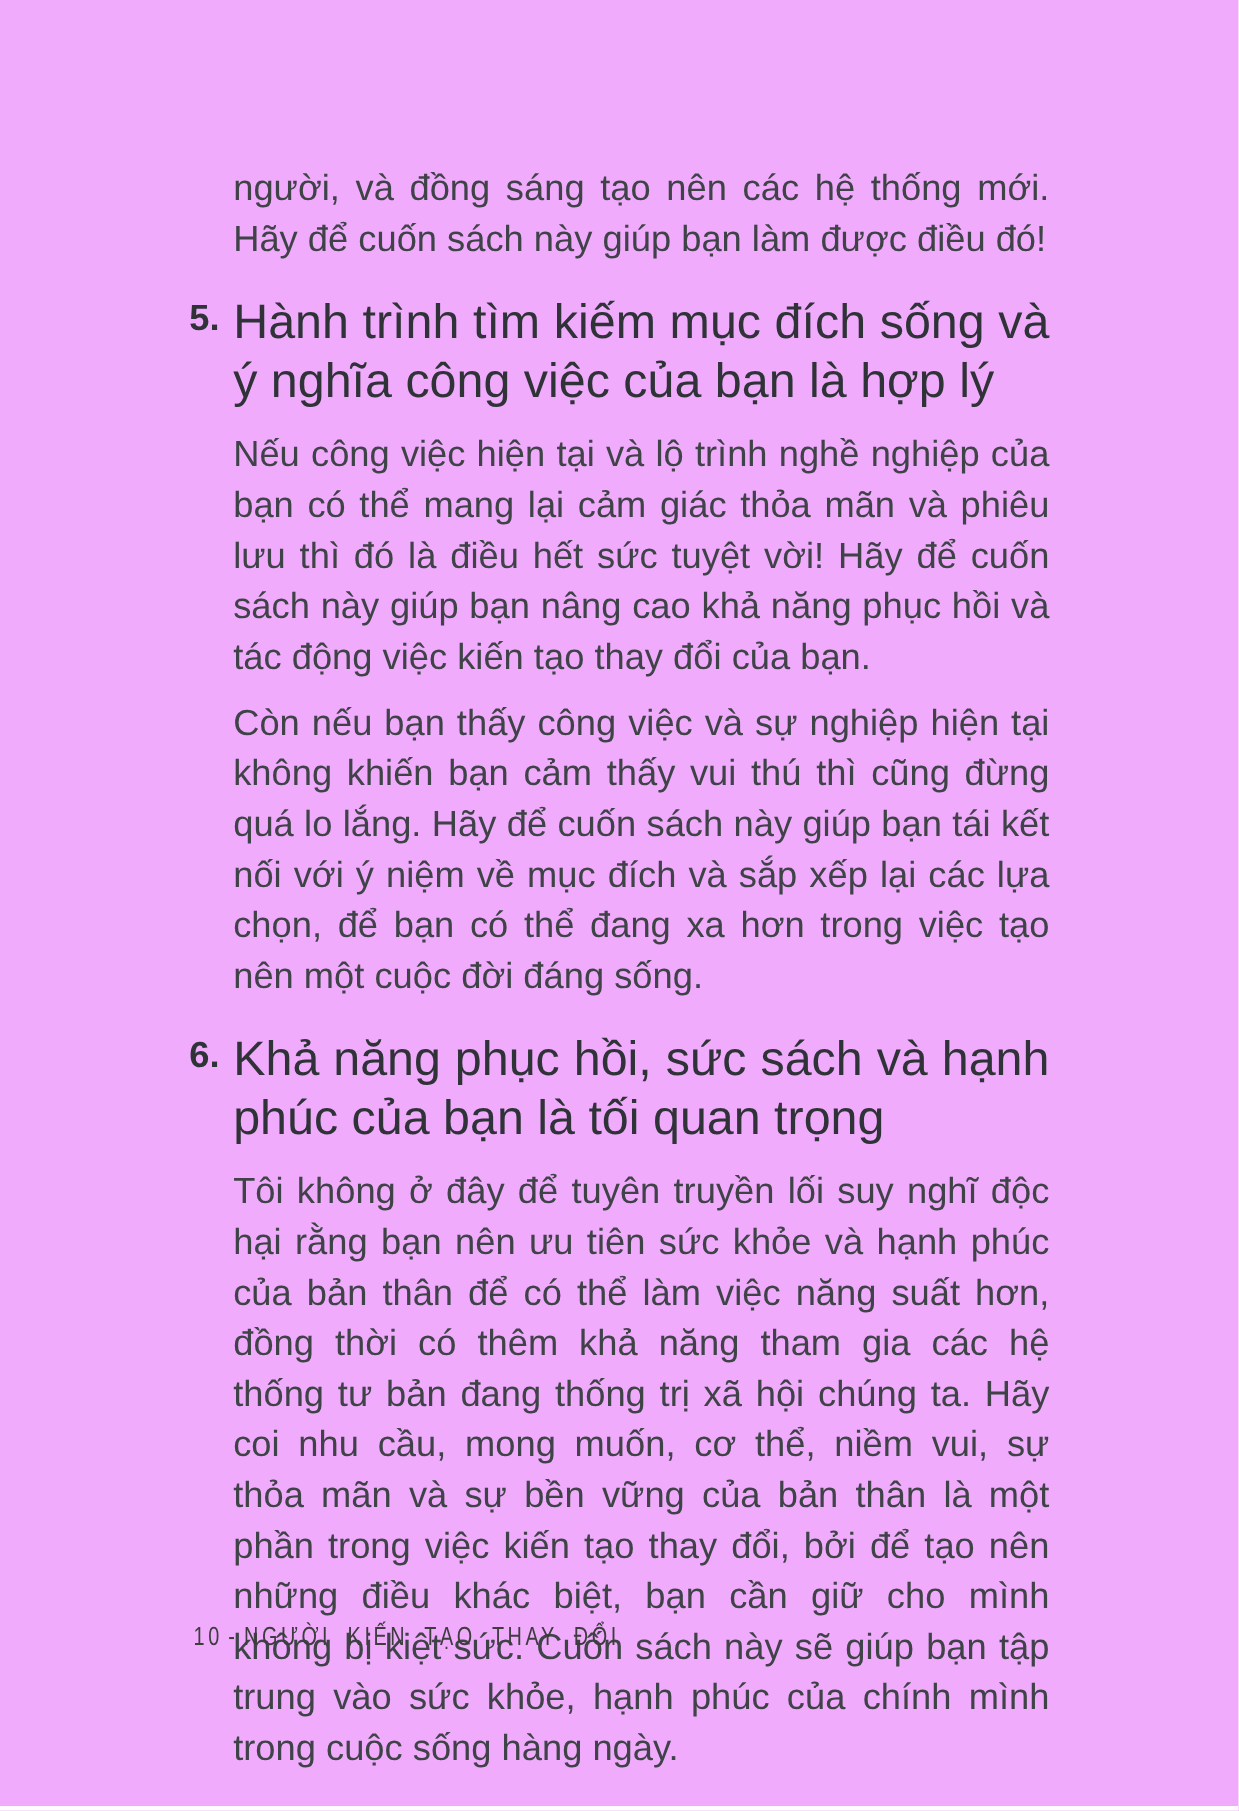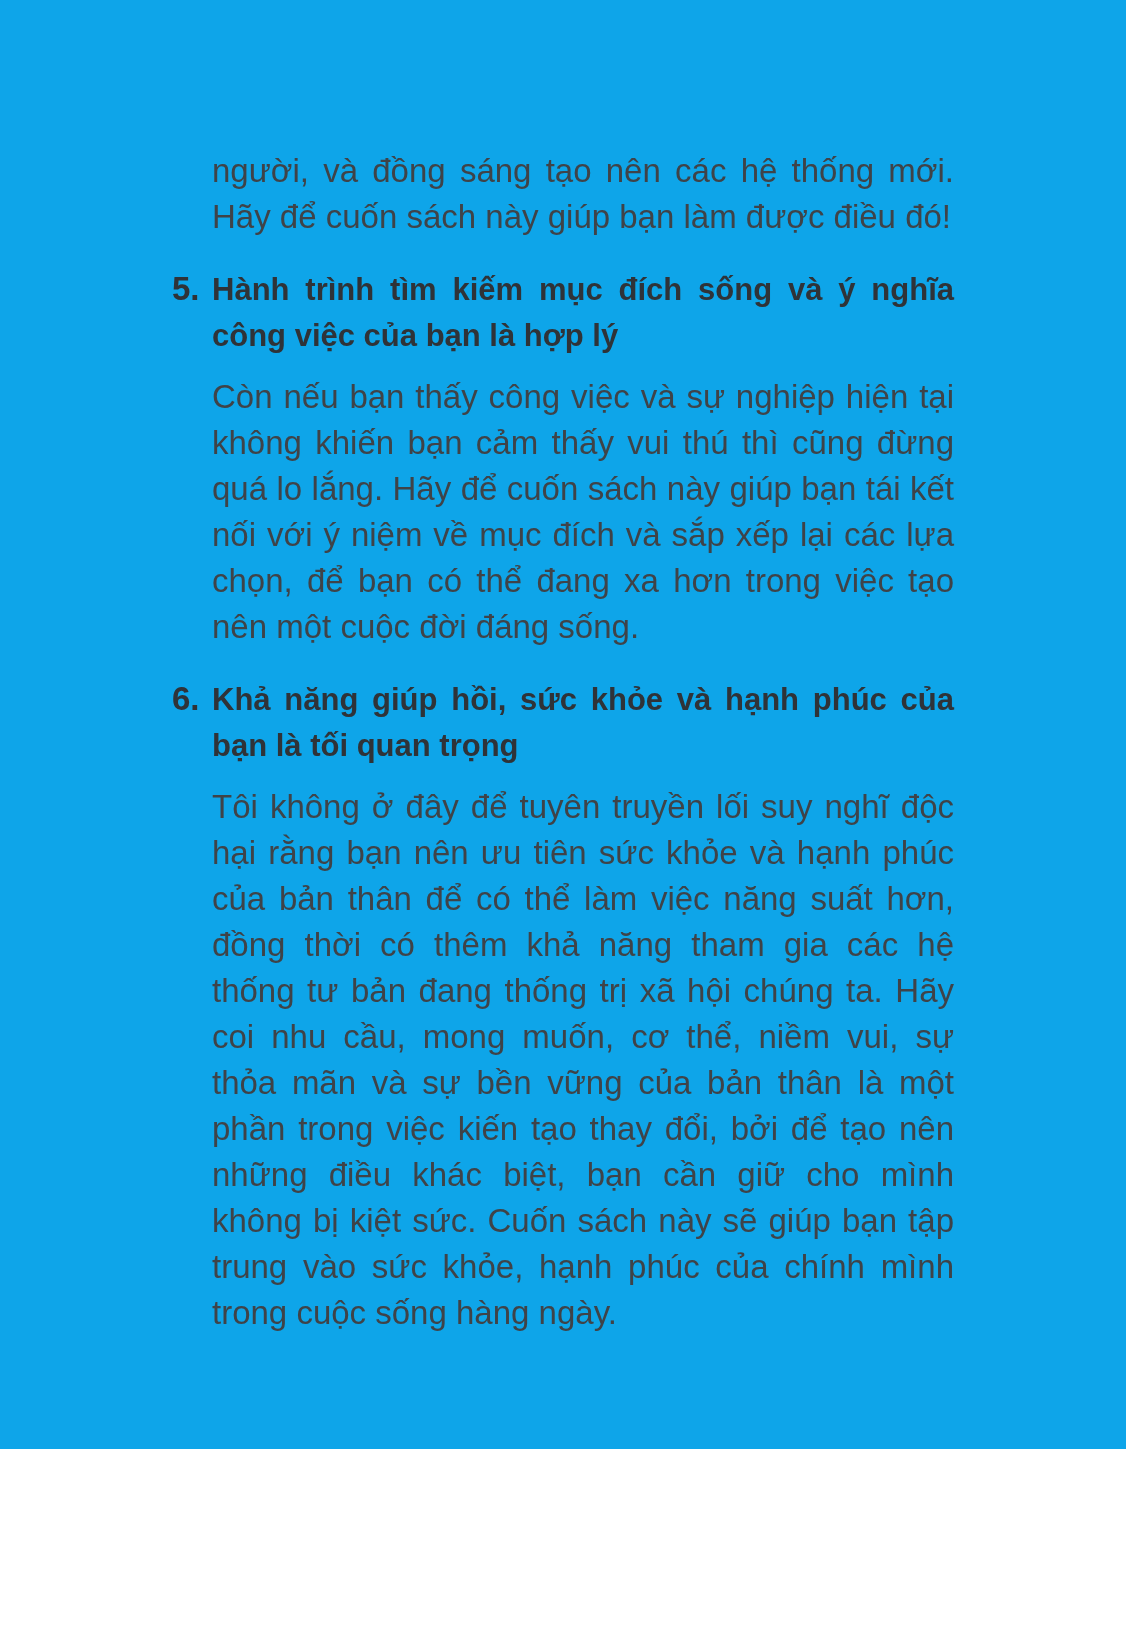--- a/index.html
+++ b/index.html
@@ -3,22 +3,22 @@
 <meta charset="utf-8">
 <style>
   html, body {
     margin: 0;
     padding: 0;
     background: #ffffff;
   }
   .page {
     position: relative;
     width: 1126px;
-    height: 1449px;
-    background: #0ea5e9;
+    height: 1642px;
+    background: #f0abfc;
     font-family: "Liberation Sans", sans-serif;
     overflow: hidden;
   }
   .text-block {
     position: absolute;
     left: 212px;
     top: 148px;
     width: 742px;
     color: #3f4348;
     font-size: 33px;
@@ -37,23 +37,23 @@
     line-height: 46px;
     text-align: justify;
   }
   .section-heading .num {
     position: absolute;
     left: -40px;
     top: 0;
   }
   .section-heading .title {
     margin: 0;
-    font-size: 31px;
-    line-height: 36px;
-    font-weight: bold;
+    font-size: 44px;
+    line-height: 54px;
+    font-weight: normal;
     display: inline;
   }
   .footer {
     position: absolute;
     left: 176px;
     top: 1472px;
     color: #3d3d3d;
     font-size: 22px;
     line-height: 30px;
     letter-spacing: 4px;
@@ -73,26 +73,27 @@
 
   <div class="text-block">
 
     <p class="para">người, và đồng sáng tạo nên các hệ thống mới. Hãy để cuốn sách này giúp bạn làm được điều đó!</p>
 
     <div class="section-heading">
       <span class="num">5.</span>
       <h2 class="title">Hành trình tìm kiếm mục đích sống và ý nghĩa công việc của bạn là hợp lý</h2>
     </div>
 
+    <p class="para">Nếu công việc hiện tại và lộ trình nghề nghiệp của bạn có thể mang lại cảm giác thỏa mãn và phiêu lưu thì đó là điều hết sức tuyệt vời! Hãy để cuốn sách này giúp bạn nâng cao khả năng phục hồi và tác động việc kiến tạo thay đổi của bạn.</p>
 
     <p class="para">Còn nếu bạn thấy công việc và sự nghiệp hiện tại không khiến bạn cảm thấy vui thú thì cũng đừng quá lo lắng. Hãy để cuốn sách này giúp bạn tái kết nối với ý niệm về mục đích và sắp xếp lại các lựa chọn, để bạn có thể đang xa hơn trong việc tạo nên một cuộc đời đáng sống.</p>
 
     <div class="section-heading">
       <span class="num">6.</span>
-      <h2 class="title">Khả năng giúp hồi, sức khỏe và hạnh phúc của bạn là tối quan trọng</h2>
+      <h2 class="title">Khả năng phục hồi, sức sách và hạnh phúc của bạn là tối quan trọng</h2>
     </div>
 
     <p class="para">Tôi không ở đây để tuyên truyền lối suy nghĩ độc hại rằng bạn nên ưu tiên sức khỏe và hạnh phúc của bản thân để có thể làm việc năng suất hơn, đồng thời có thêm khả năng tham gia các hệ thống tư bản đang thống trị xã hội chúng ta. Hãy coi nhu cầu, mong muốn, cơ thể, niềm vui, sự thỏa mãn và sự bền vững của bản thân là một phần trong việc kiến tạo thay đổi, bởi để tạo nên những điều khác biệt, bạn cần giữ cho mình không bị kiệt sức. Cuốn sách này sẽ giúp bạn tập trung vào sức khỏe, hạnh phúc của chính mình trong cuộc sống hàng ngày.</p>
 
   </div>
 
   <div class="footer">
     <span>10</span><span class="sep">-</span><span>NGƯỜI KIẾN TẠO THAY ĐỔI</span>
   </div>
 

